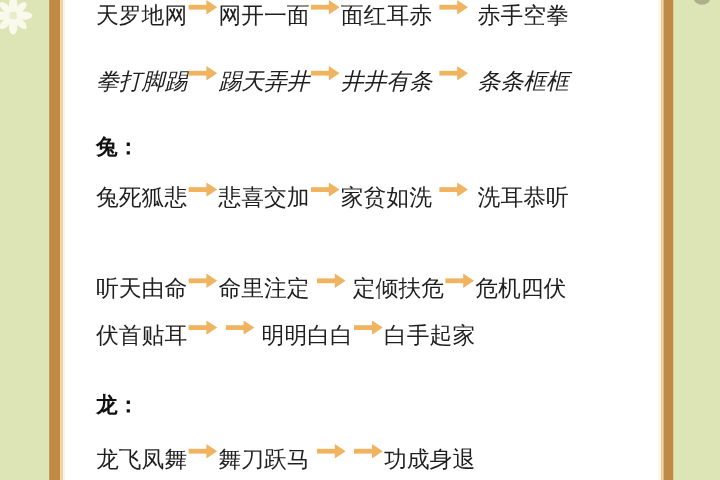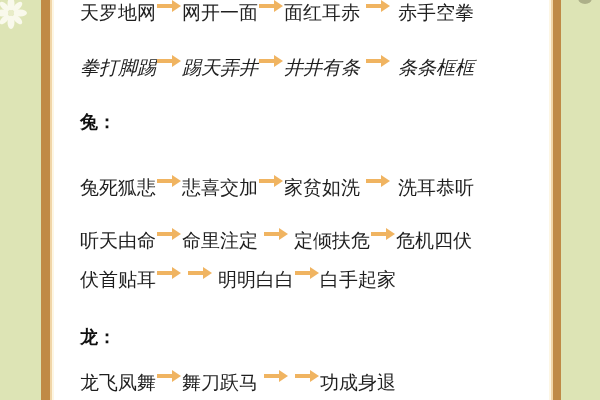--- a/index.html
+++ b/index.html
@@ -170,21 +170,21 @@
         <svg width="24" height="12" viewBox="0 0 24 12">
           <rect x="0" y="4" width="17" height="4" fill="#f0b461"></rect>
           <polygon points="15,0 24,6 15,12" fill="#f0b461"></polygon>
         </svg>
       </span>
     <span class="idiom">条条框框</span>
   </div>
 
   <div class="heading" style="top:110px;">兔：</div>
 
-  <div class="line" style="top:175px;">
+  <div class="line" style="top:152px;">
     <span class="idiom">兔死狐悲</span>
     <span class="arrow">
         <svg width="24" height="12" viewBox="0 0 24 12">
           <rect x="0" y="4" width="17" height="4" fill="#f0b461"></rect>
           <polygon points="15,0 24,6 15,12" fill="#f0b461"></polygon>
         </svg>
       </span>
     <span class="idiom">悲喜交加</span>
     <span class="arrow">
         <svg width="24" height="12" viewBox="0 0 24 12">

